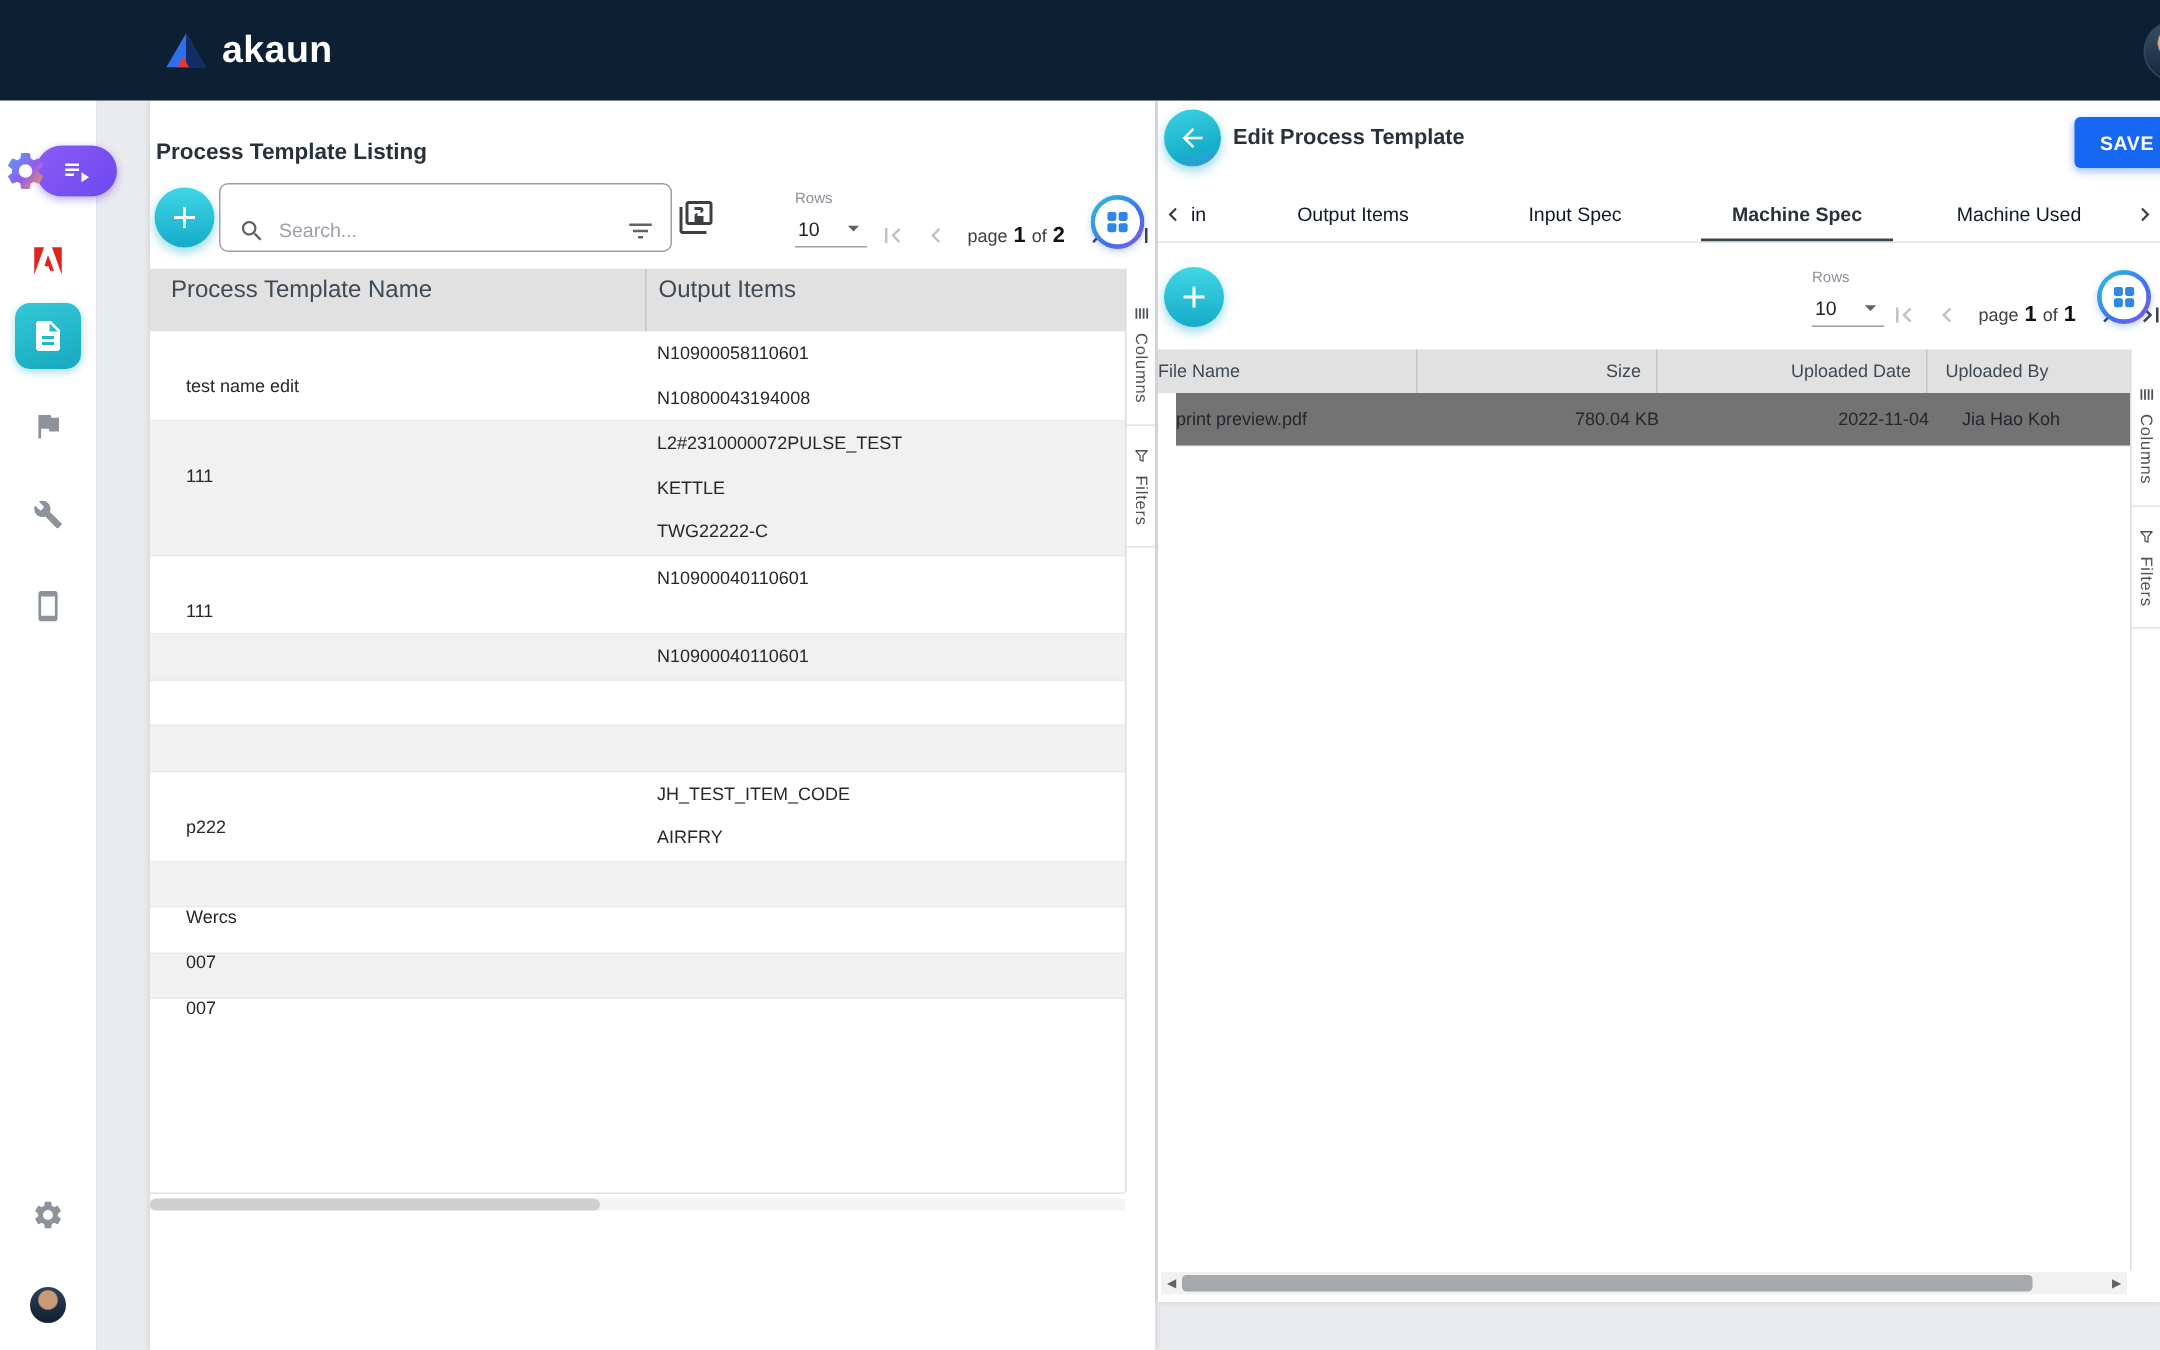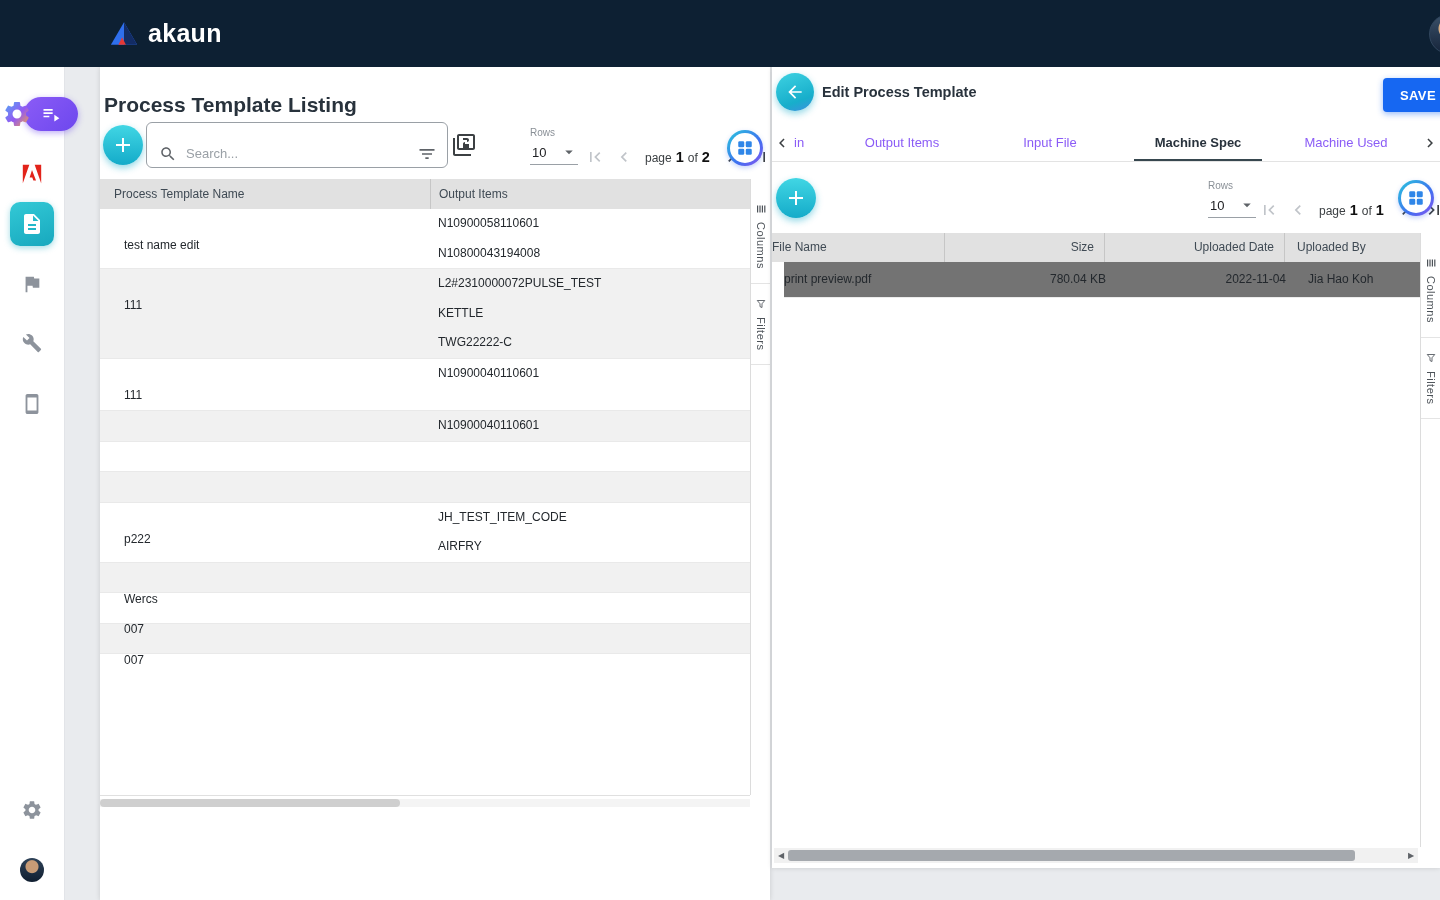--- a/index.html
+++ b/index.html
@@ -26,21 +26,21 @@
   .sb-teal{position:absolute;left:10px;top:135px;width:44px;height:44px;border-radius:10px;background:linear-gradient(160deg,#33c9d6,#17a8be);display:flex;align-items:center;justify-content:center;color:#fff;box-shadow:0 2px 6px rgba(23,168,190,.4);}
   .sb-avatar{position:absolute;left:20px;top:791px;width:24px;height:24px;border-radius:50%;
     background:radial-gradient(circle at 50% 36%,#c79b76 0 6px,transparent 7px),linear-gradient(180deg,#2e4258,#101e30);}
 
   
   .panel{position:absolute;background:#fff;box-shadow:0 0 5px rgba(0,0,0,.14);overflow:hidden;}
   .panel-left{left:100px;top:67px;width:670px;height:833px;}
   .panel-right{left:772px;top:67px;width:668px;height:801px;}
 
   
-  .lp-title{position:absolute;left:4px;top:26px;font-size:21px;font-weight:600;color:#28323c;}
+  .lp-title{position:absolute;left:4px;top:26px;font-size:15px;font-weight:600;color:#28323c;}
   .addbtn{width:40px;height:40px;border-radius:50%;background:linear-gradient(180deg,#41d6e4,#14abc9);display:flex;align-items:center;justify-content:center;color:#fff;box-shadow:0 3px 7px rgba(20,171,201,.45);}
   .lp-add{position:absolute;left:3px;top:58px;}
   .searchbox{position:absolute;left:46px;top:55px;width:302px;height:46px;border:1px solid #9aa0a6;border-radius:6px;background:#fff;display:flex;align-items:center;padding:17px 10px 0 12px;gap:7px;box-sizing:border-box;}
   .searchbox input{border:none;outline:none;flex:1;font-size:13px;color:#202124;font-family:"Liberation Sans",sans-serif;min-width:0;background:transparent;}
   .searchbox input::placeholder{color:#9aa0a6;}
   .ic-gray{color:#5f6368;}
   .lp-filter2{position:absolute;left:352px;top:66px;color:#3c4043;}
   .rows{position:absolute;display:flex;flex-direction:column;width:48px;}
   .rows-label{font-size:10px;color:#8a9097;}
   .rows-value{display:flex;align-items:center;justify-content:space-between;border-bottom:1px solid #9aa0a6;padding:2px 0 3px 2px;font-size:13px;color:#202124;margin-top:3px;}
@@ -50,21 +50,21 @@
   .pg-ic{width:22px;height:22px;display:flex;align-items:center;justify-content:center;color:#3c4043;}
   .pg-ic.dis{color:#c0c4c9;}
   .pg-text{font-size:12px;color:#3c4043;margin:0 3px;display:flex;align-items:baseline;gap:4px;white-space:nowrap;}
   .pg-text b{font-size:14.5px;color:#111;font-weight:700;}
   .gridbtn{position:absolute;width:36px;height:36px;border-radius:50%;border:3px solid transparent;box-sizing:border-box;
     background:linear-gradient(#fff,#fff) padding-box,linear-gradient(135deg,#28c8dc,#3f6ff0 60%,#8a55f0) border-box;
     display:flex;align-items:center;justify-content:center;color:#2f86e8;box-shadow:0 2px 5px rgba(63,111,240,.3);}
   .lp-grid{left:627px;top:63px;}
 
   .lp-table{position:absolute;left:0;top:112px;width:650px;height:616px;border-bottom:1px solid #e0e0e0;overflow:hidden;background:#fff;}
-  .thead{display:flex;background:#e1e1e1;height:30px;font-size:12px;color:#3f4a54;}
+  .thead{display:flex;background:#e1e1e1;height:42px;font-size:16px;color:#3f4a54;}
   .th1{width:330px;padding-left:14px;line-height:30px;box-sizing:border-box;}
   .th2{flex:1;padding-left:8px;line-height:30px;border-left:1px solid #c6c6c6;}
   .trow{display:flex;border-bottom:1px solid #e9e9e9;background:#fff;font-size:12px;color:#23282d;}
   .trow.alt{background:#f1f1f1;}
   .trow.empty{height:29.5px;}
   .tc-name{width:330px;padding-left:24px;line-height:29.5px;box-sizing:border-box;margin-top:22px;}
   .tc-items{flex:1;padding-left:8px;}
   .iline{height:29.5px;line-height:29.5px;}
 
   .strip{position:absolute;width:20px;background:#fff;border-left:1px solid #dcdcdc;display:flex;flex-direction:column;align-items:center;box-sizing:border-box;}
@@ -76,21 +76,21 @@
 
   .lp-hscroll{position:absolute;left:0;top:732px;width:650px;height:8px;background:#f4f4f4;}
   .lp-hscroll .thumb{width:300px;height:8px;background:#cfcfcf;border-radius:4px;}
 
   
   .rp-back{position:absolute;left:4px;top:6px;width:38px;height:38px;border-radius:50%;background:linear-gradient(160deg,#3ed2e2,#17aecb 70%,#3f8fe0);display:flex;align-items:center;justify-content:center;color:#fff;box-shadow:0 3px 7px rgba(20,171,201,.45);}
   .rp-title{position:absolute;left:50px;top:17px;font-size:14.5px;font-weight:600;color:#28323c;}
   .rp-save{position:absolute;left:611px;top:11px;width:70px;height:34px;background:#1667f2;color:#fff;font-size:13px;font-weight:700;letter-spacing:.4px;border-radius:4px;display:flex;align-items:center;justify-content:center;box-shadow:0 2px 6px rgba(22,103,242,.45);}
   .rp-tabs{position:absolute;left:0;top:57px;width:668px;height:38px;border-bottom:1px solid #e3e3e3;display:flex;align-items:stretch;box-sizing:border-box;}
   .tabchev{flex:0 0 20px;display:flex;align-items:center;justify-content:center;color:#3c4043;}
-  .tab{flex:1;text-align:center;font-size:13px;color:#8b5cf6;font-weight:500;line-height:37px;position:relative;white-space:nowrap;overflow:hidden;}
+  .tab{flex:1;text-align:center;font-size:13px;color:#0f172a;font-weight:500;line-height:37px;position:relative;white-space:nowrap;overflow:hidden;}
   .tab.partial{flex:0 0 34px;text-align:left;padding-left:2px;}
   .tab.active{color:#28323c;font-weight:600;}
   .tab.active::after{content:"";position:absolute;left:10px;right:10px;bottom:0;height:2.5px;background:#37474f;}
   .rp-add{position:absolute;left:4px;top:111px;}
   .rp-rows{left:436px;top:113px;}
   .rp-pager{left:486px;top:129px;}
   .rp-grid{left:626px;top:113px;}
 
   .rp-table{position:absolute;left:0;top:166px;width:648px;background:#fff;}
   .rh{display:flex;background:#e1e1e1;height:29px;font-size:12px;color:#3f4a54;}
@@ -412,21 +412,21 @@
     <div class="rp-save" data-interactable="true">SAVE</div>
 
     <div class="rp-tabs" data-interactable="false">
       <span class="tabchev" data-interactable="true">
           <svg class="ic" width="18" height="18" viewBox="0 0 24 24" data-interactable="false">
             <use href="#ic-chevl"></use>
           </svg>
         </span>
       <div class="tab partial" data-interactable="true">in</div>
       <div class="tab" data-interactable="true">Output Items</div>
-      <div class="tab" data-interactable="true">Input File</div>
+      <div class="tab" data-interactable="true">Input Spec</div>
       <div class="tab active" data-interactable="true">Machine Spec</div>
       <div class="tab" data-interactable="true">Machine Used</div>
       <span class="tabchev" data-interactable="true">
           <svg class="ic" width="18" height="18" viewBox="0 0 24 24" data-interactable="false">
             <use href="#ic-chevr"></use>
           </svg>
         </span>
     </div>
 
     <div class="addbtn rp-add" data-interactable="true">

